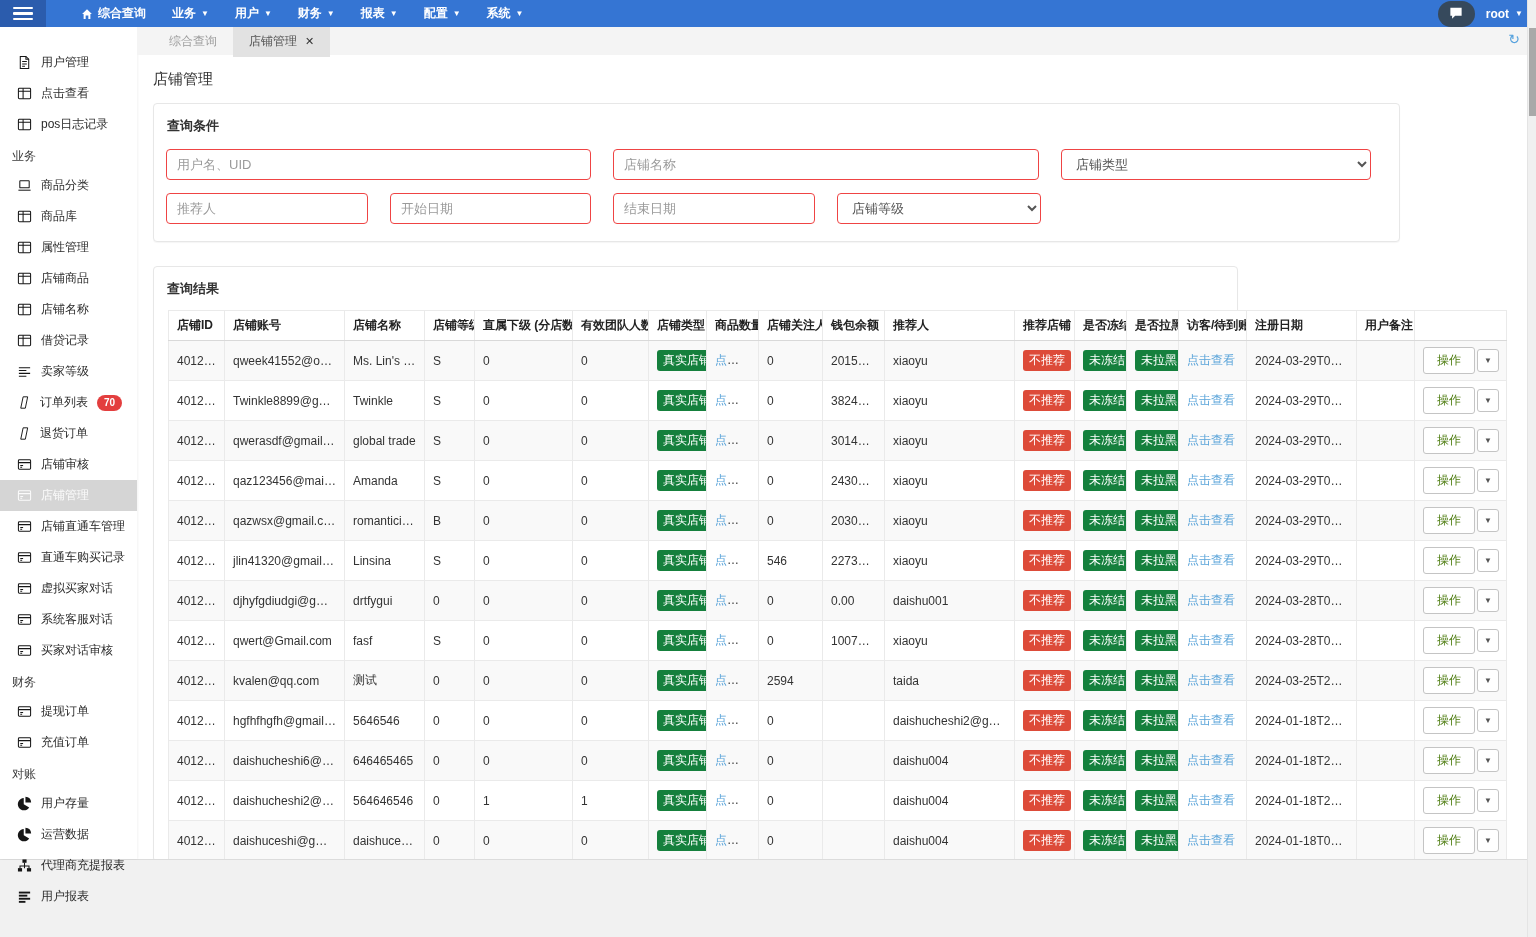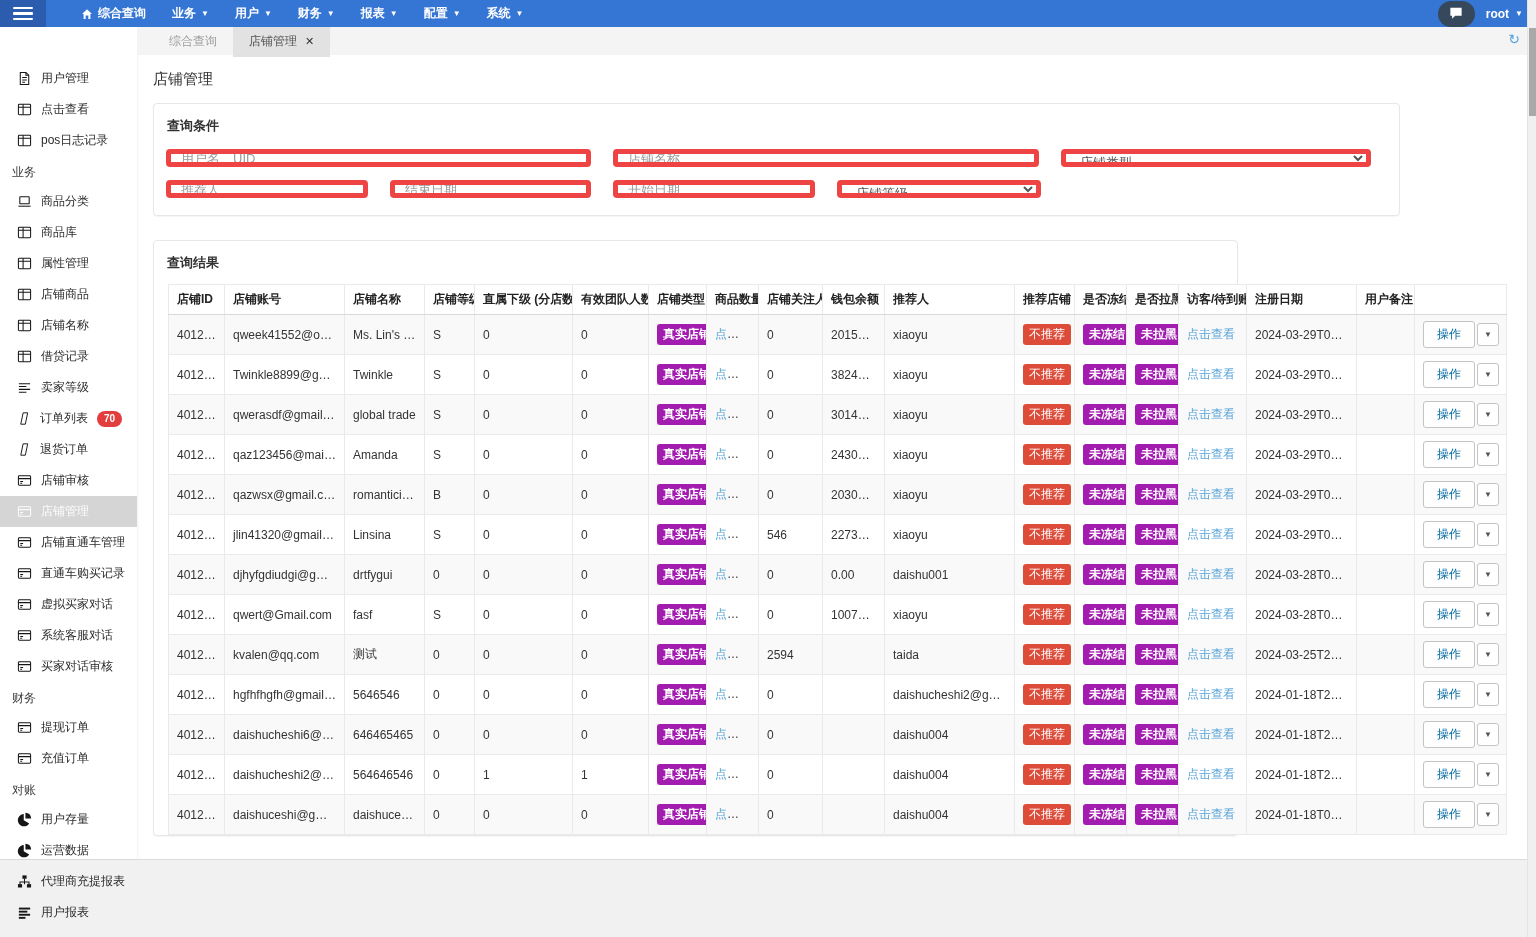--- a/index.html
+++ b/index.html
@@ -16,21 +16,21 @@
   .hamburger span { width:20px; height:2.5px; background:#fff; border-radius:1px; }
   .nav-menu { display:flex; align-items:center; margin-left:22px; }
   .nav-item { padding:0 13px; height:27px; display:flex; align-items:center; gap:5px; font-size:12px; font-weight:bold; cursor:pointer; white-space:nowrap; }
   .nav-item .nav-ic { display:flex; align-items:center; }
   .caret { font-size:8px; line-height:1; }
   .nav-right { margin-left:auto; display:flex; align-items:center; gap:11px; padding-right:13px; }
   .chat-btn { width:37px; height:26px; border-radius:13px; background:#36495c; display:flex; align-items:center; justify-content:center; cursor:pointer; }
   .user-menu { display:flex; align-items:center; gap:6px; font-size:12px; font-weight:bold; cursor:pointer; }
   
   .wrapper { display:flex; background:#fff; height:833px; border-bottom:1px solid #dcdcdc; }
-  .sidebar { width:137px; background:#fff; padding-top:36px; box-shadow:1px 0 2px rgba(0,0,0,.05); flex:none; }
+  .sidebar { width:137px; background:#fff; padding-top:20px; box-shadow:1px 0 2px rgba(0,0,0,.05); flex:none; }
   .side-item { display:flex; align-items:center; gap:9px; padding:7px 8px 7px 17px; font-size:12px; color:#2b2b2b; cursor:pointer; white-space:nowrap; }
   .side-item svg { color:#161616; flex:none; }
   .side-item.active { background:#d5d5d5; color:#fbfbfb; }
   .side-item.active svg { color:#fbfbfb; }
   .side-section { padding:8px 12px 5px 12px; font-size:12px; color:#3a3a3a; }
   .side-badge { background:#e33e3e; color:#fff; border-radius:9px; padding:1px 7px; font-size:10px; font-weight:bold; line-height:1.4; }
   .main { flex:1; min-width:0; display:flex; flex-direction:column; }
   
   .tabbar { height:28px; background:#f4f4f4; display:flex; align-items:center; padding-left:16px; position:relative; flex:none; }
   .tab { font-size:12px; padding:7px 16px; color:#9b9b9b; cursor:pointer; display:flex; align-items:center; }
@@ -41,37 +41,37 @@
   .content { padding:0 16px; overflow:hidden; }
   .page-title { font-size:15px; font-weight:500; color:#333; margin:15px 0 14px 0; }
   .card { background:#fff; border:1px solid #e7e7e7; border-radius:4px; box-shadow:0 1px 1px rgba(0,0,0,.04); margin-bottom:24px; }
   .card-title { font-size:13px; font-weight:bold; color:#333; padding:13px 13px 12px; }
   .card-filter { width:1247px; }
   .card-results { width:1085px; }
   .filter-form { padding:2px 12px 17px; display:flex; flex-direction:column; gap:13px; }
   .form-row { display:grid; gap:22px; }
   .row1 { grid-template-columns:425px 426px 310px; }
   .row2 { grid-template-columns:202px 201px 202px 204px 310px; }
-  .tinput, .tselect { height:18px; width:100%; border:5px solid #ef4444; border-radius:4px; padding:0 10px; font-size:13px; color:#555; background:#fff; font-family:inherit; }
+  .tinput, .tselect { height:31px; width:100%; border:1px solid #ef4444; border-radius:4px; padding:0 10px; font-size:13px; color:#555; background:#fff; font-family:inherit; }
   .tinput::placeholder { color:#9a9a9a; opacity:1; }
   .search-btn { height:31px; width:100%; background:#fff; border:1px solid #ccc; border-radius:4px; font-size:13px; color:#333; cursor:pointer; font-family:inherit; }
   
   .table-wrap { padding:0 14px; }
   table { border-collapse:collapse; table-layout:fixed; width:1327px; }
   th { text-align:left; font-size:12px; color:#222; padding:6px 8px; border:1px solid #eaeaea; border-bottom:1px solid #d9d9d9; white-space:nowrap; overflow:hidden; background:#fff; }
   td { font-size:12px; color:#333; padding:6px 8px; border:1px solid #eaeaea; white-space:nowrap; overflow:hidden; text-overflow:ellipsis; }
   tbody tr:nth-child(odd) { background:#f9f9f9; }
   tbody tr:nth-child(even){ background:#fff; }
   tbody tr { height:31px; }
   .badge { display:inline-block; padding:2px 6px; border-radius:3px; color:#fff; font-size:12px; line-height:1.35; }
-  .badge.green { background:#a21caf;font-weight:bold; }
+  .badge.green { background:#15803d; }
   .badge.red { background:#dd4b39; }
   .link { color:#58a3d9; cursor:pointer; }
   .op-group { display:flex; gap:2px; align-items:center; }
-  .op-btn { background:#fff; border:1px solid #c4c4c4; border-radius:3px; font-size:12px; color:#0369a1; padding:4px 13px; cursor:pointer; font-family:inherit; }
+  .op-btn { background:#fff; border:1px solid #c4c4c4; border-radius:3px; font-size:12px; color:#4d7c0f; padding:4px 13px; cursor:pointer; font-family:inherit; }
   .op-caret { background:#fff; border:1px solid #c4c4c4; border-radius:3px; font-size:8px; color:#555; padding:6px 6px; cursor:pointer; }
   
   .sb-track { position:fixed; top:0; right:0; width:9px; height:100%; background:#f0f0f0; border-left:1px solid #e4e4e4; z-index:10; }
   .sb-thumb { position:absolute; top:28px; left:1px; width:7px; height:88px; background:#a9a9a9; }
 </style>
 </head>
 <body>
 
 <div class="navbar">
   <div class="hamburger">
@@ -383,22 +383,22 @@
       <section class="card card-filter">
         <div class="card-title">查询条件</div>
         <div class="filter-form">
           <div class="form-row row1">
             <input class="tinput" placeholder="用户名、UID" style="">
             <input class="tinput" placeholder="店铺名称" style="">
             <select class="tselect"><option>店铺类型</option></select>
           </div>
           <div class="form-row row2">
             <input class="tinput" placeholder="推荐人" style="">
+            <input class="tinput" placeholder="开始日期" style="">
             <input class="tinput" placeholder="结束日期" style="">
-            <input class="tinput" placeholder="开始日期" style="">
             <select class="tselect"><option>店铺等级</option></select>
           </div>
         </div>
       </section>
 
       <section class="card card-results">
         <div class="card-title">查询结果</div>
         <div class="table-wrap">
           <table>
             <colgroup>

